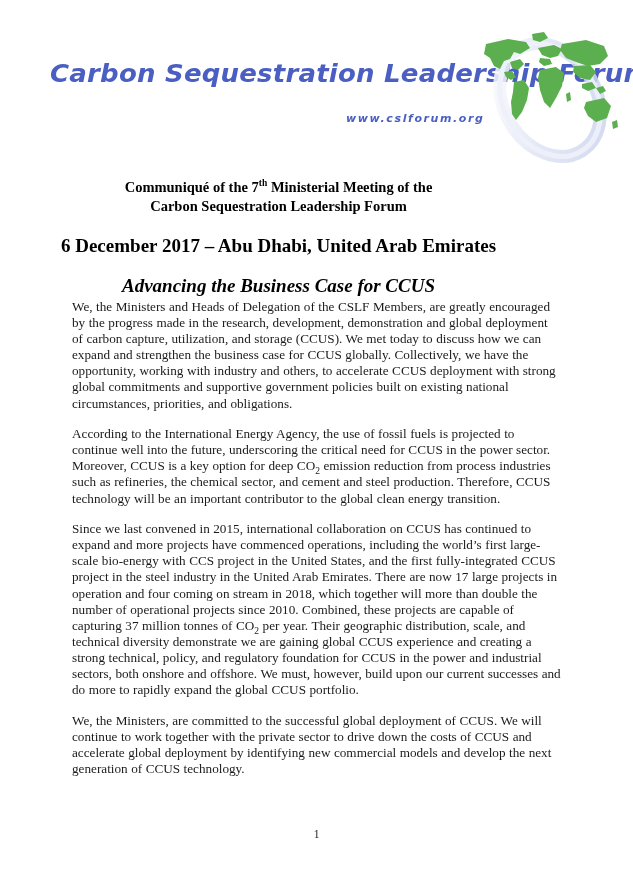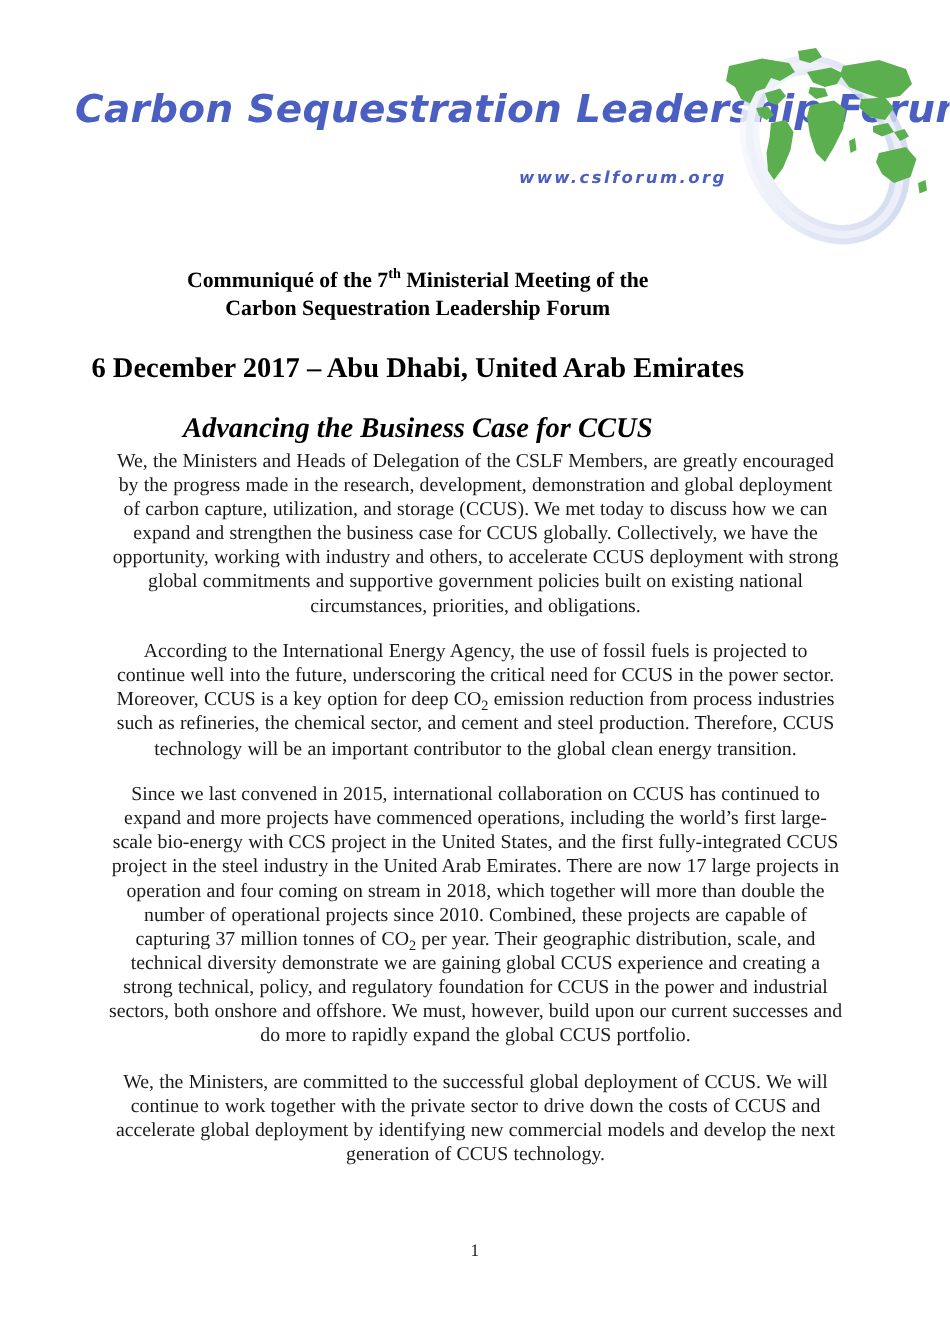--- a/index.html
+++ b/index.html
@@ -107,21 +107,21 @@
   
   .body-block {
     position: absolute;
     left: 72px;
     top: 299px;
     width: 490px;
   }
   .para {
     font-size: 13.2px;
     line-height: 16.1px;
-    text-align: center;
+    text-align: left;
     margin: 0 0 14.5px 0;
     color: #1a1a1a;
     word-spacing: 0.2px;
   }
   .para:last-child { margin-bottom: 0; }
   .para sub {
     font-size: 9.5px;
     vertical-align: sub;
     line-height: 0;
   }

